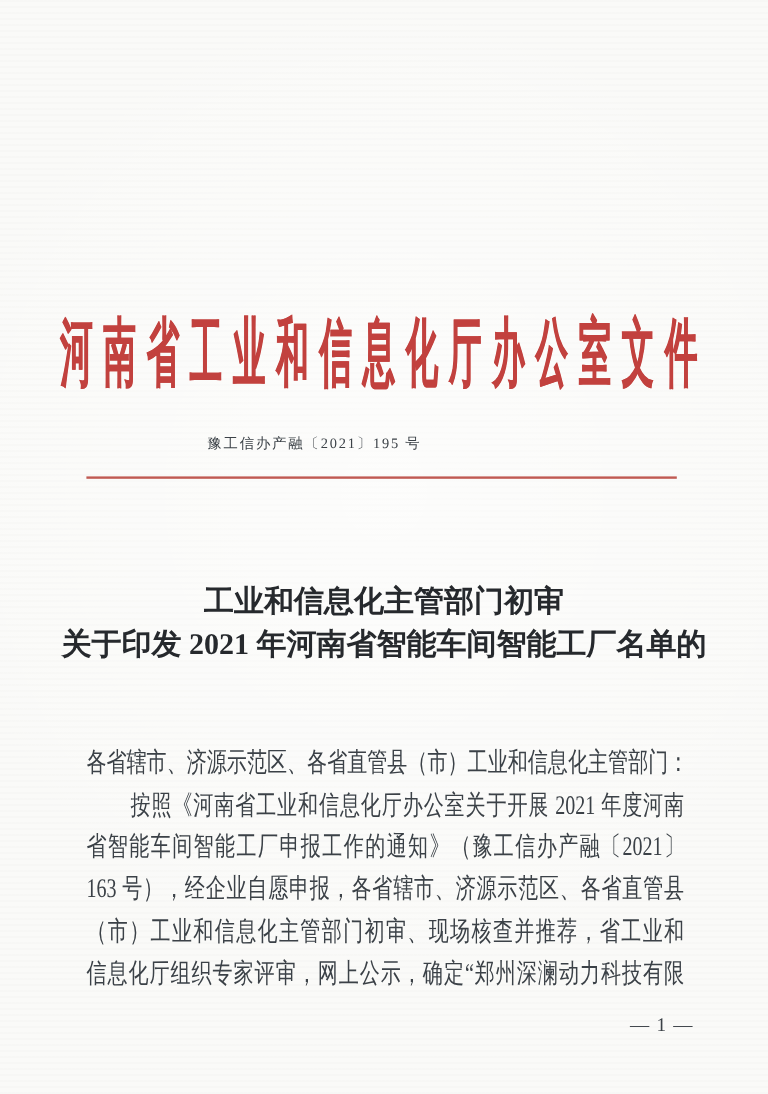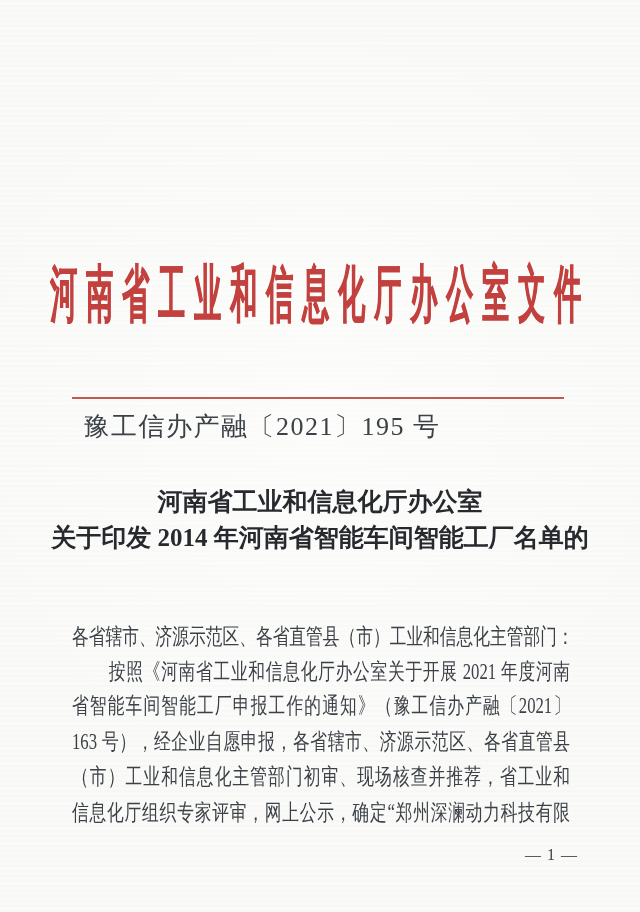--- a/index.html
+++ b/index.html
@@ -36,24 +36,23 @@
     white-space: nowrap;
     text-shadow: 0.4px 0 0 var(--banner-red, #c2413e);
   }
 
   .doc-number {
     position: absolute;
     top: 361px;
     left: 0;
     width: 524px;
     text-align: center;
-    font-size: 26px;
+    font-size: 12px;
     letter-spacing: 1.5px;
     color: var(--text-body, #3a4046);
-    margin-top: 48px;
   }
 
   .red-rule {
     position: absolute;
     top: 397px;
     left: 72px;
     width: 492px;
     height: 2px;
     background: var(--rule-red, #c05a53);
   }
@@ -104,22 +103,22 @@
 
 <div class="paper">
 
   <div class="banner">河南省工业和信息化厅办公室文件</div>
 
   <div class="doc-number">豫工信办产融〔2021〕195 号</div>
 
   <div class="red-rule"></div>
 
   <div class="title-block">
-    <div>河南省工业和信息化厅办公室</div>
-    <div>关于印发 2014 年河南省智能车间智能工厂名单的</div>
+    <div>工业和信息化主管部门初审</div>
+    <div>关于印发 2021 年河南省智能车间智能工厂名单的</div>
   </div>
 
   <div class="body-block">
     <div class="body-line">各省辖市、济源示范区、各省直管县（市）工业和信息化主管部门：</div>
     <div class="body-line indent">按照《河南省工业和信息化厅办公室关于开展 2021 年度河南</div>
     <div class="body-line">省智能车间智能工厂申报工作的通知》（豫工信办产融〔2021〕</div>
     <div class="body-line">163 号），经企业自愿申报，各省辖市、济源示范区、各省直管县</div>
     <div class="body-line">（市）工业和信息化主管部门初审、现场核查并推荐，省工业和</div>
     <div class="body-line">信息化厅组织专家评审，网上公示，确定“郑州深澜动力科技有限</div>
   </div>

